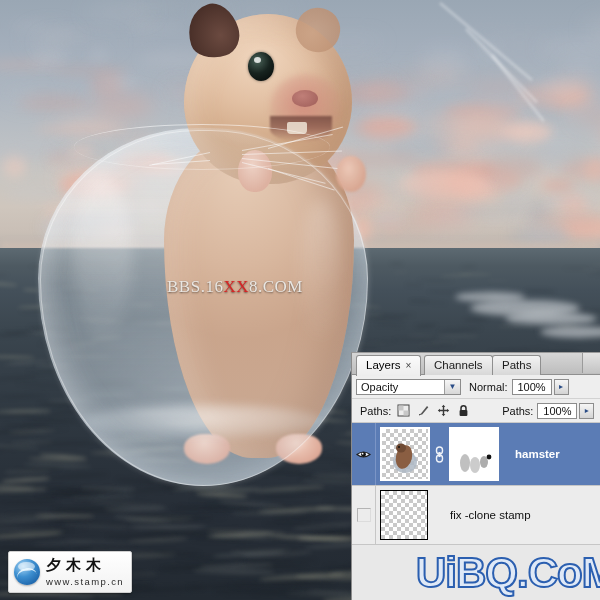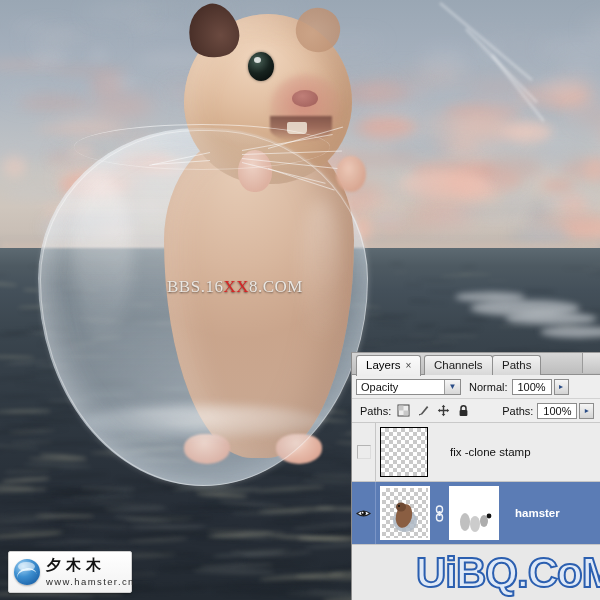--- a/index.html
+++ b/index.html
@@ -1080,21 +1080,21 @@
     <div class="water-line"></div>
 
     <div class="wm">
       <div class="wm-en"><span>BBS.16</span><span class="red">XX</span><span>8.COM</span></div>
     </div>
 
     <div class="logo">
       <div class="logo-orb"></div>
       <div class="logo-txt">
         <div class="logo-cn">夕木木</div>
-        <div class="logo-url">www.hamster.cn</div>
+        <div class="logo-url">www.stamp.cn</div>
       </div>
     </div>
   </div>
 
   <div id="layers-panel">
 
     <div class="tabbar">
       <div class="tab active" style="left:4px;">
         <span>Layers</span><span class="x">×</span>
       </div>
@@ -1143,28 +1143,20 @@
       </div>
       <span class="lbl" style="margin-left:32px;">Paths:</span>
       <div class="numbox">100%</div>
       <div class="spin">
           <i>▸</i>
         </div>
     </div>
 
     <div class="layerlist">
 
-
-      <div class="layerrow" style="height:58px;">
-        <div class="viscell">
-          <div class="visbox"></div>
-        </div>
-        <div class="thumb" style="height:48px;"></div>
-        <div class="lname" style="margin-left:22px;">fix -clone stamp</div>
-      </div>
 
       <div class="layerrow sel" style="height:62px;">
         <div class="viscell" style="border-right-color:#7b95c6;">
           <svg class="eye" viewBox="0 0 16 11">
             <path d="M1 5.5 Q8 0 15 5.5 Q8 11 1 5.5 Z" fill="#e9eef8" stroke="#1f1f1f" stroke-width="1.1"></path>
             <circle cx="8" cy="5.5" r="2.6" fill="#111"></circle>
             <circle cx="7.1" cy="4.6" r="0.9" fill="#fff"></circle>
           </svg>
         </div>
         <div class="thumb sel" style="height:50px;">
@@ -1185,18 +1177,26 @@
             <g filter="none">
               <ellipse cx="14" cy="34" rx="5" ry="9" fill="#8c8c8c" opacity=".55"></ellipse>
               <ellipse cx="24" cy="36" rx="5" ry="8" fill="#9a9a9a" opacity=".5"></ellipse>
               <ellipse cx="33" cy="33" rx="4" ry="6" fill="#777" opacity=".6"></ellipse>
               <circle cx="38" cy="28" r="2.4" fill="#111"></circle>
             </g>
           </svg>
         </div>
         <div class="lname">hamster</div>
       </div>
+
+      <div class="layerrow" style="height:58px;">
+        <div class="viscell">
+          <div class="visbox"></div>
+        </div>
+        <div class="thumb" style="height:48px;"></div>
+        <div class="lname" style="margin-left:22px;">fix -clone stamp</div>
+      </div>
     </div>
   </div>
 
   <div class="uibq">UiBQ.CoM</div>
 
 </div>
 
 </body></html>

